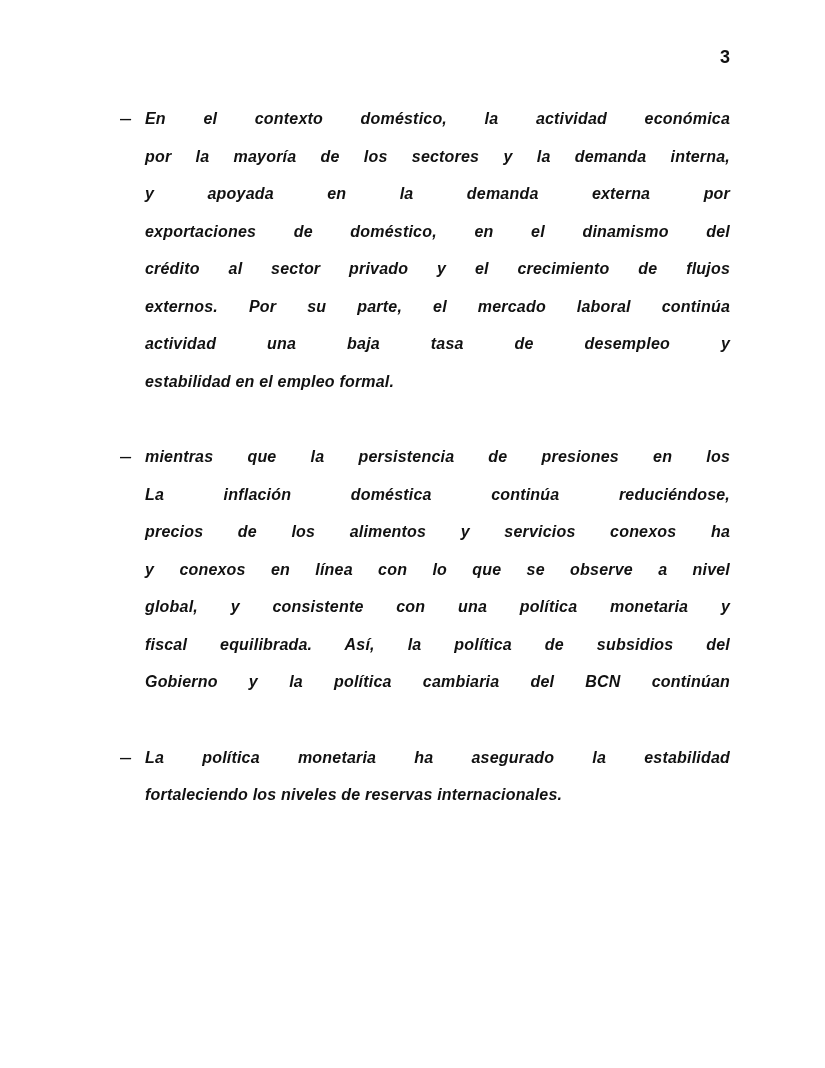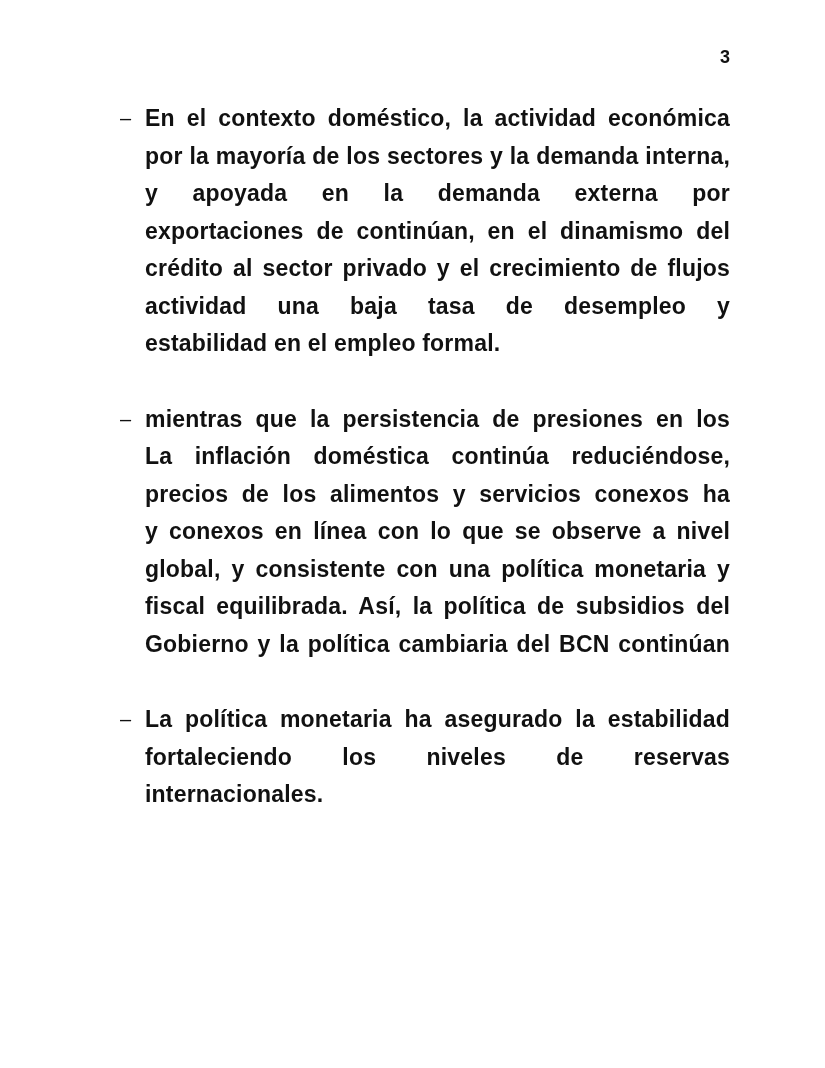--- a/index.html
+++ b/index.html
@@ -35,48 +35,50 @@
     width: 25px;
     font-size: 20px;
     line-height: 37.5px;
     font-weight: 400;
   }
   .para {
     flex: 1 1 auto;
     min-width: 0;
   }
   .line {
-    font-size: 23px;
+    font-size: 16px;
     line-height: 37.5px;
     text-align: justify;
     text-align-last: justify;
     white-space: normal;
     letter-spacing: 0.2px;
+    font-style: italic;
   }
   .line.last {
     text-align-last: left;
   }
 </style>
 </head>
 <body>
 
 <div class="page">
 
   <div class="page-number">3</div>
 
   <div class="bullet-list">
 
     <div class="bullet-item">
       <span class="dash">–</span>
       <div class="para">
         <div class="line">En el contexto doméstico, la actividad económica</div>
         <div class="line">por la mayoría de los sectores y la demanda interna,</div>
         <div class="line">y apoyada en la demanda externa por</div>
-        <div class="line">exportaciones de continúan, en el dinamismo del</div>
+        <div class="line">exportaciones de doméstico, en el dinamismo del</div>
         <div class="line">crédito al sector privado y el crecimiento de flujos</div>
+        <div class="line">externos. Por su parte, el mercado laboral continúa</div>
         <div class="line">actividad una baja tasa de desempleo y</div>
         <div class="line last">estabilidad en el empleo formal.</div>
       </div>
     </div>
 
     <div class="bullet-item">
       <span class="dash">–</span>
       <div class="para">
         <div class="line">mientras que la persistencia de presiones en los</div>
         <div class="line">La inflación doméstica continúa reduciéndose,</div>

